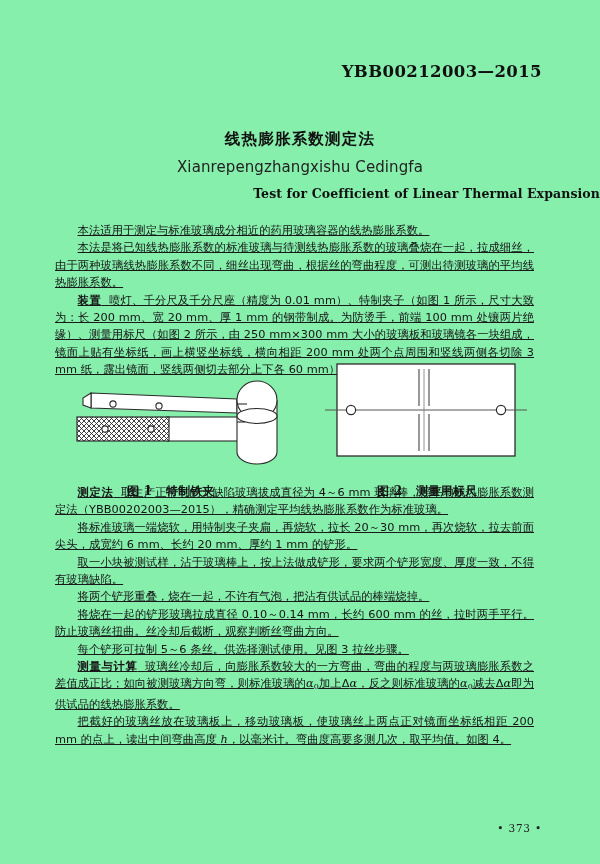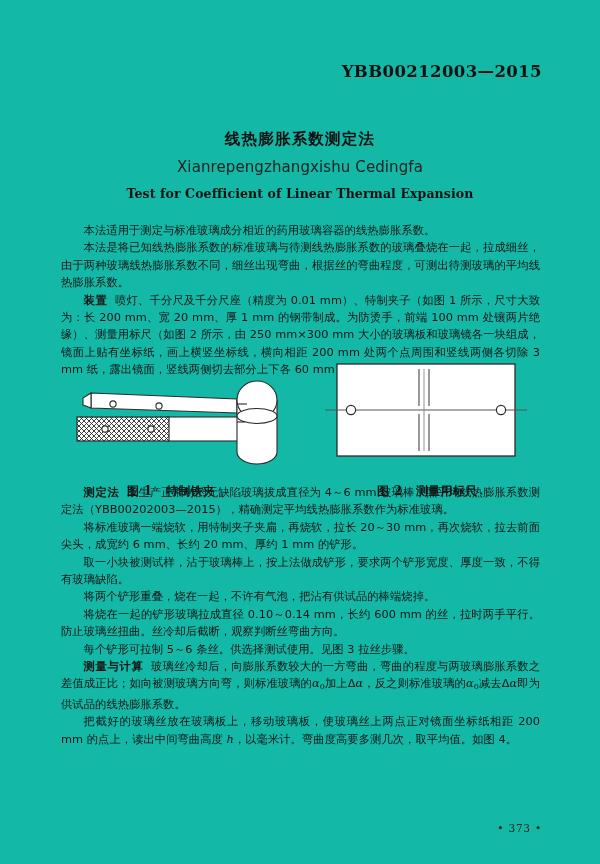--- a/index.html
+++ b/index.html
@@ -13,21 +13,21 @@
     font-family: "DejaVu Sans", "Liberation Sans", sans-serif;
     color: #1a1a1a;
     position: relative;
     overflow: hidden;
   }
   .page {
     position: absolute;
     inset: 0;
     width: 600px;
     height: 864px;
-    background: #14b8a6;
+    background: #86efac;
   }
 
   
   .std-header {
     position: absolute;
     top: 62px;
     right: 58px;
     font-family: "DejaVu Serif", "Liberation Serif", serif;
     font-size: 16.5px;
     font-weight: 700;
@@ -60,28 +60,30 @@
     margin-top: 7px;
     letter-spacing: 0.1px;
   }
   .title-en {
     font-family: "DejaVu Serif", "Liberation Serif", serif;
     font-size: 12.5px;
     font-weight: 700;
     color: #111;
     margin-top: 10px;
     letter-spacing: 0.1px;
+    text-align: right;
   }
 
   
   .body-col {
     position: absolute;
-    left: 61px;
+    left: 55px;
     width: 479px;
     top: 222px;
+    text-decoration: underline;
   }
   p.para {
     margin: 0;
     font-size: 11.3px;
     line-height: 17.4px;
     text-align: justify;
     text-justify: inter-character;
     text-indent: 22.6px;
     color: #141414;
     letter-spacing: 0.05px;

